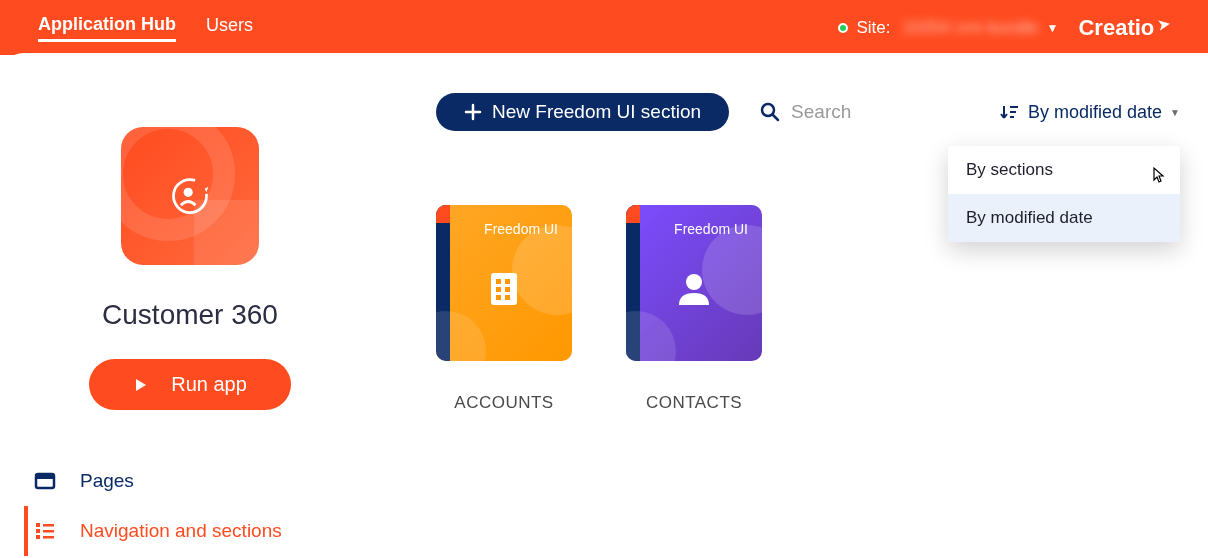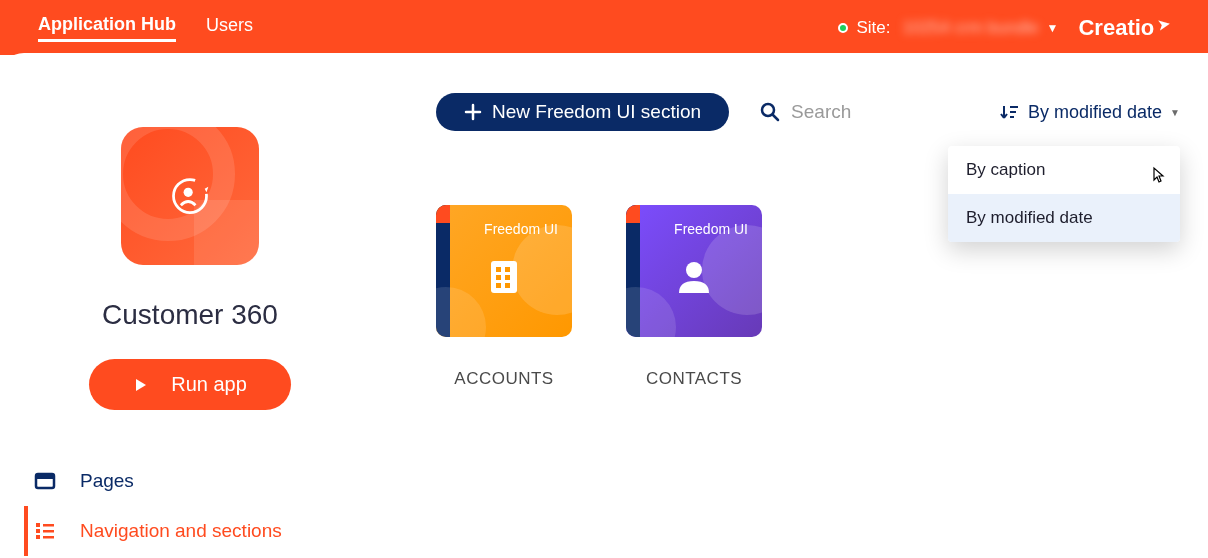--- a/index.html
+++ b/index.html
@@ -30,21 +30,21 @@
     .main-toolbar{display:flex;align-items:center;gap:30px}
     .new-section-btn{background:#0a2a66;color:#fff;border:none;border-radius:26px;padding:8px 28px;font-size:19px;font-weight:500;cursor:pointer;display:flex;align-items:center;gap:10px}
     .search-wrap{display:flex;align-items:flex-start;gap:10px;color:#6b6b6b;font-size:19px;cursor:text}
     .sort-wrap{margin-left:auto;display:flex;align-items:center;gap:8px;color:#0a2a66;font-size:18px;cursor:pointer;position:relative}
     .dropdown{position:absolute;top:44px;right:0;width:232px;background:#fff;box-shadow:0 8px 24px rgba(0,0,0,0.18);border-radius:4px;overflow:hidden;z-index:10}
     .dropdown-item{padding:14px 18px;font-size:17px;color:#1e1e2d;cursor:pointer}
     .dropdown-item.selected{background:#eaf1fb}
     .cursor-pointer{position:absolute;right:14px;top:20px;font-size:18px;pointer-events:none}
     .cards{display:flex;gap:54px;margin-top:74px}
     .card{width:136px;cursor:pointer}
-    .card-box{width:136px;height:132px;border-radius:10px;position:relative;overflow:hidden;display:flex;flex-direction:column;align-items:center;justify-content:center}
+    .card-box{width:136px;height:156px;border-radius:10px;position:relative;overflow:hidden;display:flex;flex-direction:column;align-items:center;justify-content:center}
     .card-spine{position:absolute;left:0;top:0;width:14px;height:100%;background:#0a2a66}
     .card-spine.orange-spine::before{content:'';position:absolute;top:0;left:0;width:14px;height:18px;background:#FF4B1F}
     .card-spine.purple-spine::before{content:'';position:absolute;top:0;left:0;width:14px;height:18px;background:#FF4B1F}
     .card-orange{background:linear-gradient(135deg,#FFA726,#FF9800)}
     .card-purple{background:linear-gradient(135deg,#7C4DFF,#673AB7)}
     .card-badge{position:absolute;top:16px;right:14px;color:#fff;font-size:14px;font-weight:500}
     .card-icon{margin-top:10px}
     .card-label{text-align:center;font-size:17px;color:#4a4a4a;letter-spacing:0.5px;margin-top:32px;font-weight:500}
     .card-bg-deco{position:absolute;right:-30px;top:20px;width:90px;height:90px;border-radius:50%;background:rgba(255,255,255,0.15)}
     .card-bg-deco2{position:absolute;left:-30px;bottom:-30px;width:80px;height:80px;border-radius:50%;background:rgba(255,255,255,0.12)}
@@ -135,21 +135,21 @@
       <div class="sort-wrap">
         <svg width="20" height="20" viewBox="0 0 20 20">
             <path d="M4 4 V16 M4 16 L1 12 M4 16 L7 12" stroke="#0a2a66" stroke-width="2" fill="none"></path>
             <path d="M10 5 H18 M10 10 H16 M10 15 H14" stroke="#0a2a66" stroke-width="2"></path>
           </svg>
         <span>By modified date</span>
         <span style="font-size:10px;color:#6b6b6b">▼</span>
 
         <div class="dropdown">
           <div class="dropdown-item">
-            <span>By caption</span>
+            <span>By sections</span>
             <span class="cursor-pointer">
               <svg width="18" height="20" viewBox="0 0 18 20">
                   <path d="M6 2 L6 14 L9 11 L11 16 L13 15 L11 10 L15 10 Z" fill="#fff" stroke="#000" stroke-width="1.2"></path>
                 </svg>
             </span>
           </div>
           <div class="dropdown-item selected">
             <span>By modified date</span>
           </div>
         </div>

